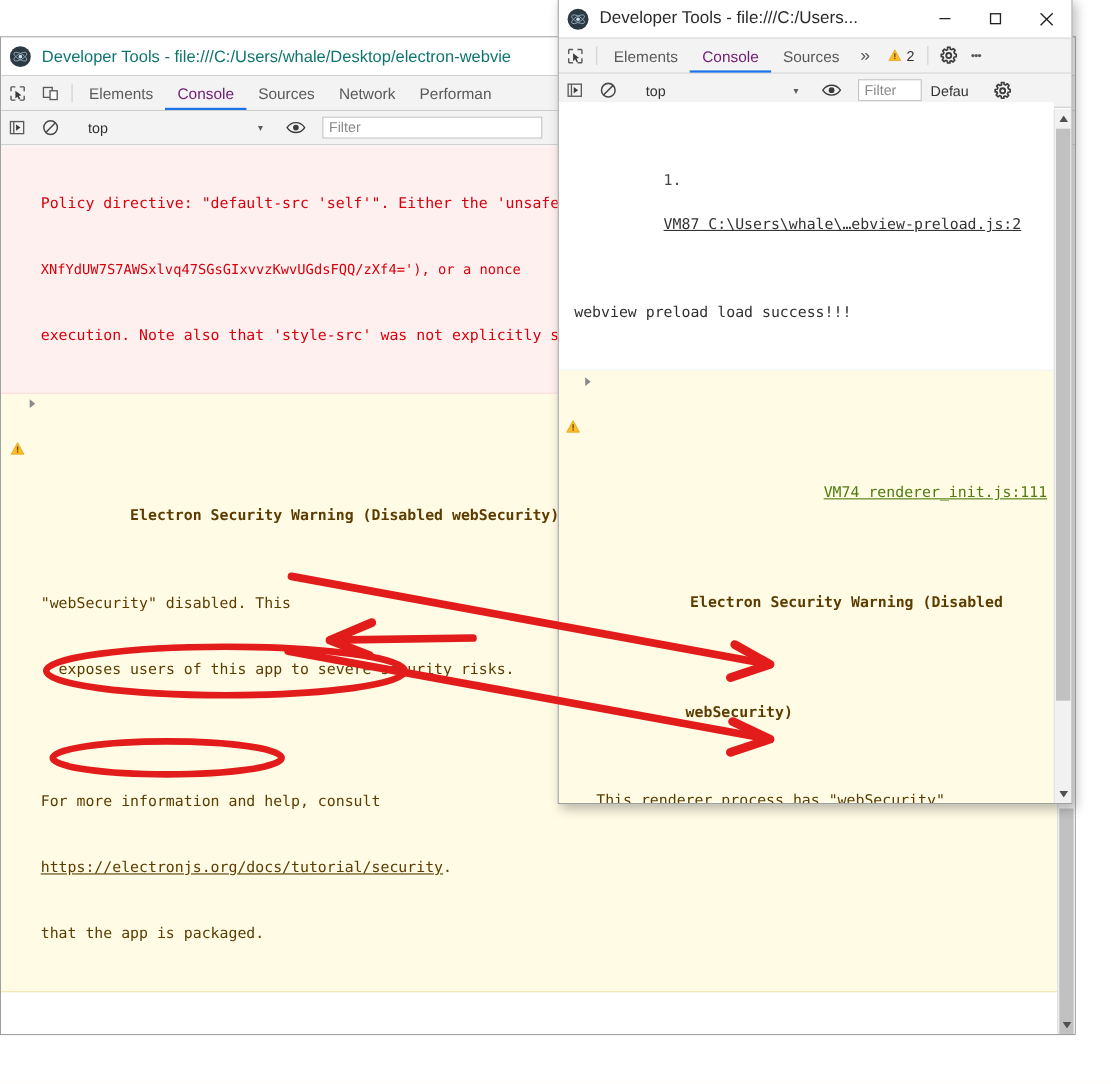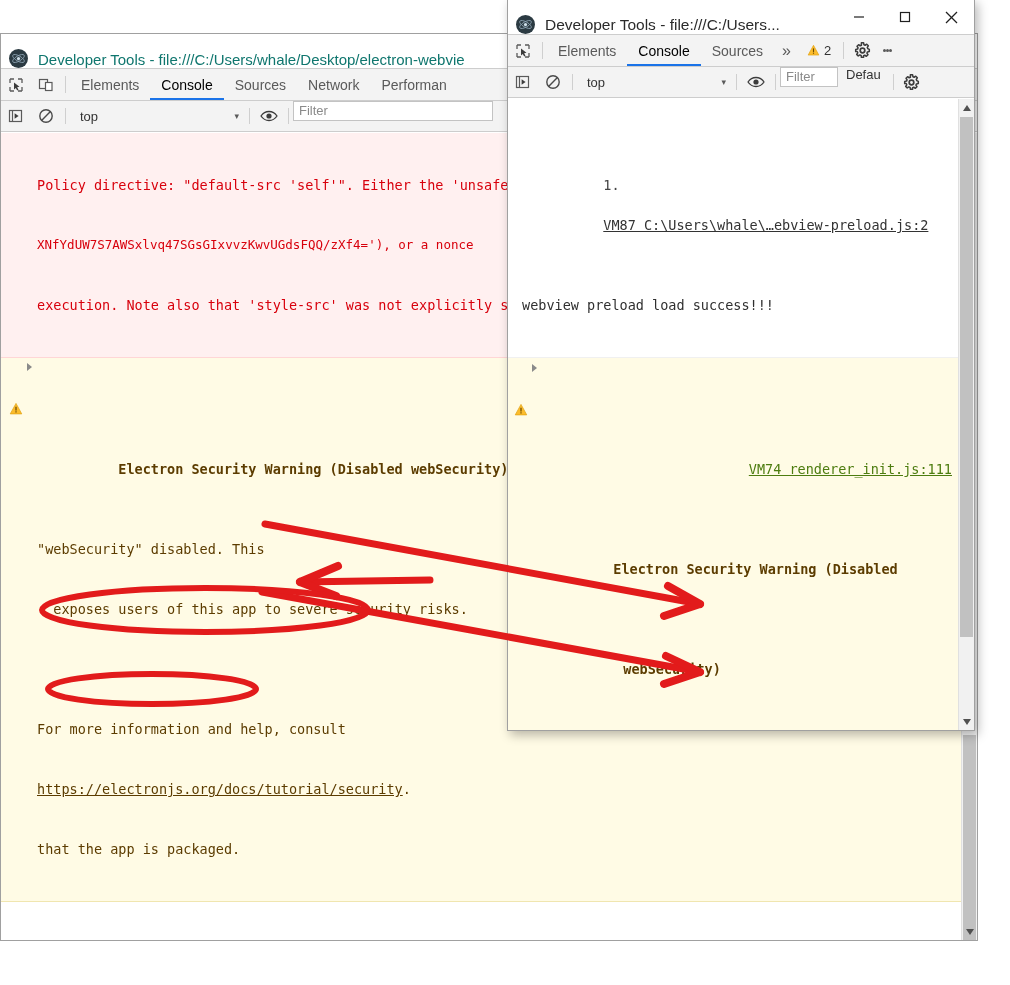--- a/index.html
+++ b/index.html
@@ -16,21 +16,21 @@
   .win {
     position: absolute;
     background: #ffffff;
     border: 1px solid #a0a0a0;
     overflow: hidden;
   }
   .titlebar {
     height: 34px;
     background: #ffffff;
     display: flex;
-    align-items: flex-end;
+    align-items: center;
     padding-left: 8px;
     position: relative;
   }
   .app-icon {
     width: 19px; height: 19px; border-radius: 50%;
     background: #2b3a42;
     flex: 0 0 auto;
     position: relative;
     display:flex; align-items:center; justify-content:center;
   }
@@ -70,37 +70,37 @@
     width: 30px; display:flex; align-items:center; justify-content:center;
     flex: 0 0 auto;
   }
   .tb-sep { width:1px; background:#cfcfcf; margin:7px 4px; flex:0 0 auto; }
   .tab {
     padding: 0 11px;
     display:flex; align-items:center;
     position: relative;
     flex: 0 0 auto;
   }
-  .tab.active { color: #000000; }
+  .tab.active { color: #701a75; }
   .tab.active::after {
     content:""; position:absolute; left:0; right:0; bottom:0; height:2px;
     background: var(--accent, #1a73e8);
   }
   .more-chev { padding: 0 8px; display:flex; align-items:center; font-size:16px; color:#5a5a5a; flex:0 0 auto;}
   .warnbadge { display:flex; align-items:center; gap:4px; padding:0 8px; flex:0 0 auto; color:#333; font-size:13px;}
   .gear { width:28px; display:flex; align-items:center; justify-content:center; flex:0 0 auto;}
   .kebab { width:22px; display:flex; align-items:center; justify-content:center; flex:0 0 auto; }
   .kebab i { display:block; width:3px; height:3px; border-radius:50%; background:#5a5a5a; margin:1px 0; }
 
   
   .filterbar {
     height: 31px;
     background: #f3f3f3;
     border-bottom: 1px solid #cdcdcd;
-    display:flex; 
+    display:flex; align-items:center;
     font-size: 13px; color:#333;
     white-space: nowrap;
   }
   .ctx-select {
     display:flex; align-items:center; justify-content:space-between;
     padding: 0 6px 0 10px;
     flex: 0 0 auto;
   }
   .ctx-select .caret { margin-left: 10px; font-size:9px; color:#5a5a5a; }
   .filter-input {
@@ -374,21 +374,21 @@
       <span class="levels">Defau</span>
       <span class="tb-sep"></span>
       <span class="gear">
         <svg width="17" height="17" viewBox="0 0 20 20">
           <path d="M10 6.3a3.7 3.7 0 100 7.4 3.7 3.7 0 000-7.4zm0 2a1.7 1.7 0 110 3.4 1.7 1.7 0 010-3.4z" fill="#3c3c3c"></path>
           <path d="M8.7 1h2.6l.35 2.2 1.5.62 1.85-1.25 1.84 1.84-1.25 1.85.62 1.5L18 8.7v2.6l-2.2.35-.62 1.5 1.25 1.85-1.84 1.84-1.85-1.25-1.5.62L11.3 18H8.7l-.35-2.2-1.5-.62-1.85 1.25-1.84-1.84 1.25-1.85-.62-1.5L2 11.3V8.7l2.2-.35.62-1.5L3.57 5l1.84-1.84 1.85 1.25 1.5-.62z" fill="none" stroke="#3c3c3c" stroke-width="1.8" stroke-linejoin="round"></path>
         </svg>
       </span>
     </div>
 
-    <div class="console" style="top:114px; right:16px; font-size:13px;">
+    <div class="console" style="top:93px; right:16px; font-size:13px;">
 
       <div class="msg log">
         <div class="msg-inner" style="padding-left:14px">
           <span class="idxnum">1.</span>
           <span style="display:inline-block;width:18px"></span>
           <a class="lnk" href="#" style="color:#333">VM87 C:\Users\whale\…ebview-preload.js:2</a>
         </div>
         <div class="msg-inner" style="padding-left:14px">webview preload load success!!!</div>
       </div>
 
@@ -397,21 +397,21 @@
           <svg width="14" height="14" viewBox="0 0 16 16">
             <path d="M8 1.6l6.6 12H1.4z" fill="#fcbc2c" stroke="#e0a010" stroke-width="0.8"></path>
             <rect x="7.3" y="5.4" width="1.4" height="4.4" fill="#6b4a00"></rect>
             <rect x="7.3" y="10.6" width="1.4" height="1.4" fill="#6b4a00"></rect>
           </svg>
         </span>
         <span class="tri" style="left:24px;top:6px"></span>
         <div class="msg-inner" style="padding-left:34px;text-align:right">
           <a class="lnk" href="#" style="color:#4d7c0f">VM74 renderer_init.js:111</a>
         </div>
-        <div class="msg-inner" style="padding-left:24px">
+        <div class="msg-inner" style="padding-left:38px">
           <b class="bold">Electron Security Warning (Disabled</b>
         </div>
         <div class="msg-inner" style="padding-left:34px">
           <b class="bold">webSecurity)</b>
         </div>
         <div class="msg-inner" style="padding-left:34px">This renderer process has "webSecurity"</div>
         
         
         
         

